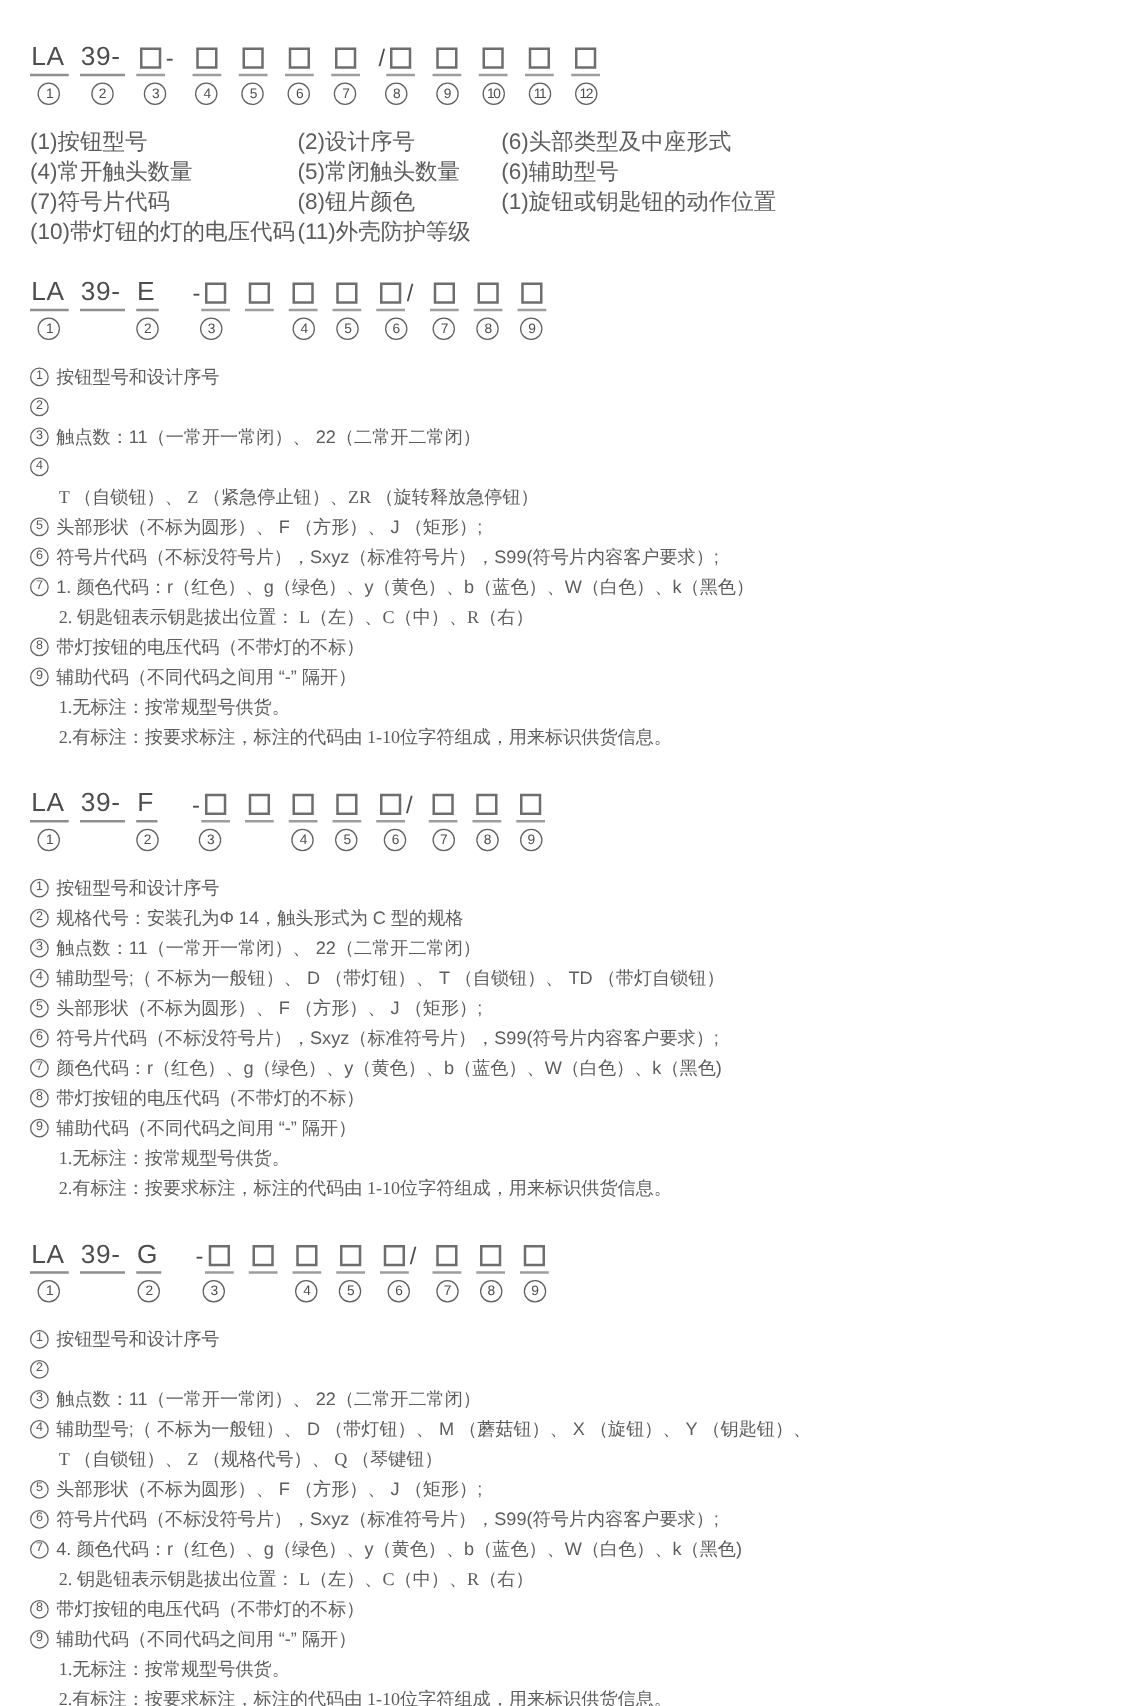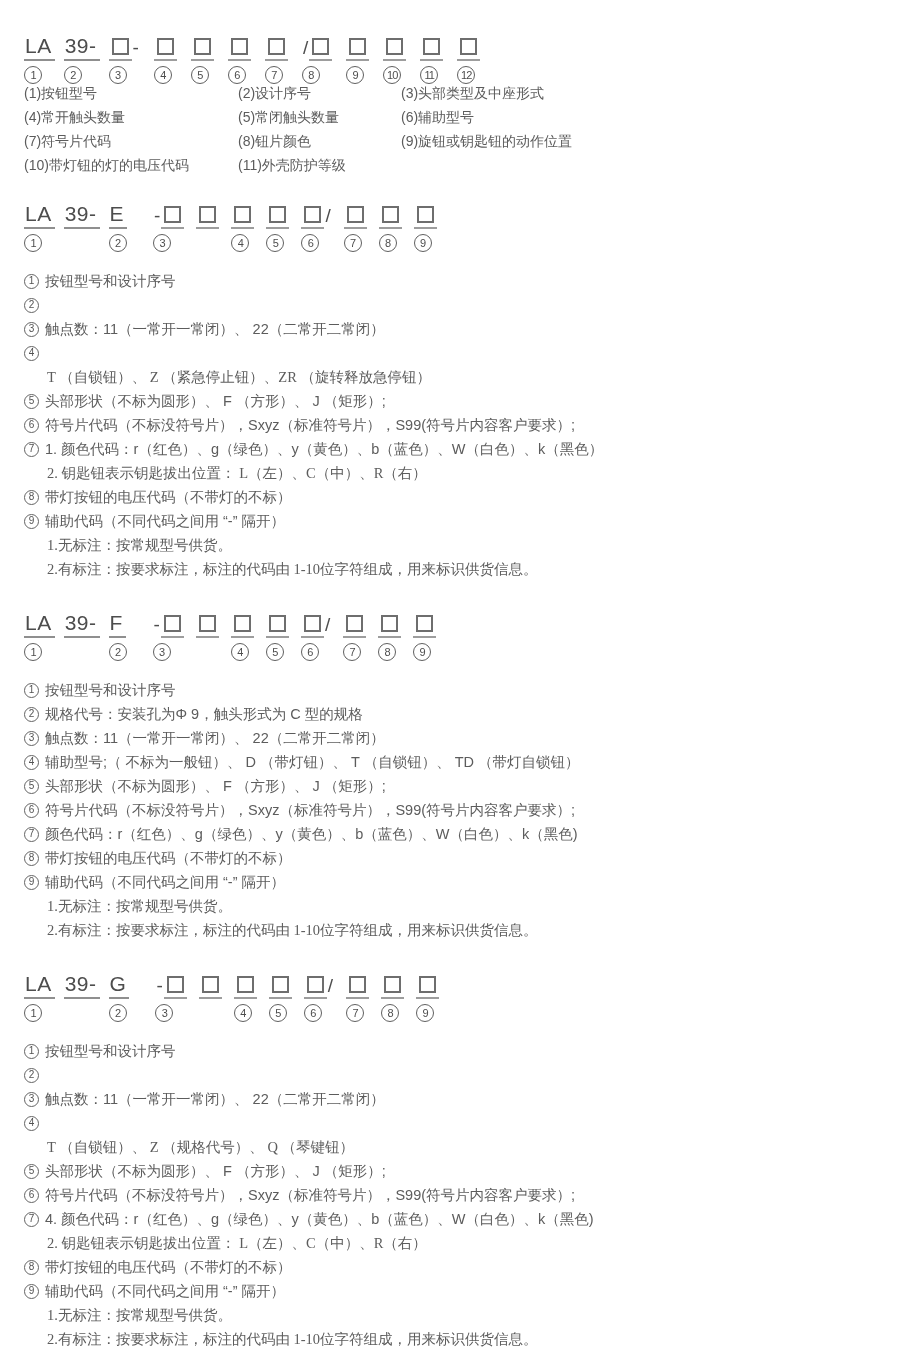--- a/index.html
+++ b/index.html
@@ -5,43 +5,43 @@
   html,body{margin:0;padding:0;}
   body{
     width:900px;height:1365px;background:#ffffff;
     font-family:"Liberation Sans","DejaVu Sans",sans-serif;
     color:#595959;overflow:hidden;
   }
   .page{padding:34px 20px 0 24px;}
 
   
   .scheme{display:flex;align-items:flex-start;}
-  .seg{display:flex;flex-direction:column;align-items:flex-start;margin-right:14px;}
+  .seg{display:flex;flex-direction:column;align-items:center;margin-right:14px;}
   .scheme-sub .seg{margin-right:12px;}
   .scheme .seg.lbl-seg{margin-right:9px;}
   .scheme .seg.lbl-gap{margin-right:26px;}
   .seg-top{display:flex;align-items:flex-end;height:27px;}
   .schlabel{
     font-size:21px;line-height:23px;color:#4d4d4d;letter-spacing:.5px;
     border-bottom:2px solid #8f8f8f;padding:0 3px 2px 1px;
   }
   .bxw{border-bottom:2px solid #9d9d9d;padding:0 3px 4px 3px;display:inline-flex;align-items:flex-end;}
   .bx{width:13px;height:13px;border:2px solid #6e6e6e;display:block;background:#fff;}
   .sep{font-size:19px;color:#4d4d4d;padding:0 1px 4px 1px;line-height:19px;}
   .seg-num{margin-top:5px;height:20px;display:flex;justify-content:center;}
   .cnum{
     display:inline-flex;align-items:center;justify-content:center;
     width:18px;height:18px;border:1.4px solid #606060;border-radius:50%;
     font-size:11px;color:#4d4d4d;box-sizing:border-box;letter-spacing:-1px;line-height:1;
   }
 
   
   .legend{
-    display:grid;grid-template-columns:214px 163px auto;
-    row-gap:10px;font-size:14px;color:#5c5c5c;
+    margin-top:20px;display:grid;grid-template-columns:214px 163px auto;
+    row-gap:10px;font-size:18px;color:#5c5c5c;
   }
   .legend-item{white-space:pre;line-height:14px;}
 
   
   .section{margin-top:30px;}
   .lines{margin-top:15px;}
   .line{display:flex;align-items:center;height:24px;font-size:14.5px;color:#5c5c5c;}
   .line .cnum-s{
     width:15px;height:15px;font-size:10px;margin-right:6px;flex:none;
     display:inline-flex;align-items:center;justify-content:center;
@@ -172,27 +172,27 @@
         </div>
         <div class="seg-num">
           <span class="cnum">12</span>
         </div>
       </div>
     </div>
 
   <div class="legend">
     <div class="legend-item">(1)按钮型号</div>
     <div class="legend-item">(2)设计序号</div>
-    <div class="legend-item">(3)头部类型及中座形式</div>
+    <div class="legend-item">(6)头部类型及中座形式</div>
     <div class="legend-item">(4)常开触头数量</div>
     <div class="legend-item">(5)常闭触头数量</div>
     <div class="legend-item">(6)辅助型号</div>
     <div class="legend-item">(7)符号片代码</div>
     <div class="legend-item">(8)钮片颜色</div>
-    <div class="legend-item">(9)旋钮或钥匙钮的动作位置</div>
+    <div class="legend-item">(1)旋钮或钥匙钮的动作位置</div>
     <div class="legend-item">(10)带灯钮的灯的电压代码</div>
     <div class="legend-item">(11)外壳防护等级</div>
   </div>
 
   <div class="section">
     <div class="scheme scheme-sub">
         <div class="seg lbl-seg">
           <div class="seg-top">
             <span class="schlabel">LA</span>
           </div>
@@ -450,21 +450,21 @@
           </div>
         </div>
       </div>
     <div class="lines">
       <div class="line">
           <span class="cnum-s">1</span>
           <span class="ltext">按钮型号和设计序号</span>
         </div>
       <div class="line">
           <span class="cnum-s">2</span>
-          <span class="ltext">规格代号：安装孔为Φ 9，触头形式为 C 型的规格</span>
+          <span class="ltext">规格代号：安装孔为Φ 14，触头形式为 C 型的规格</span>
         </div>
       <div class="line">
           <span class="cnum-s">3</span>
           <span class="ltext">触点数：11（一常开一常闭）、 22（二常开二常闭）</span>
         </div>
       <div class="line">
           <span class="cnum-s">4</span>
           <span class="ltext">辅助型号;（ 不标为一般钮）、 D （带灯钮）、 T （自锁钮）、 TD （带灯自锁钮）</span>
         </div>
       <div class="line">
@@ -608,20 +608,21 @@
         </div>
       <div class="line">
           <span class="cnum-s">2</span>
         </div>
       <div class="line">
           <span class="cnum-s">3</span>
           <span class="ltext">触点数：11（一常开一常闭）、 22（二常开二常闭）</span>
         </div>
       <div class="line">
           <span class="cnum-s">4</span>
+          <span class="ltext">辅助型号;（ 不标为一般钮）、 D （带灯钮）、 M （蘑菇钮）、 X （旋钮）、 Y （钥匙钮）、</span>
         </div>
       <div class="line indent">
           <span class="ltext">T （自锁钮）、 Z （规格代号）、 Q （琴键钮）</span>
         </div>
       <div class="line">
           <span class="cnum-s">5</span>
           <span class="ltext">头部形状（不标为圆形）、 F （方形）、 J （矩形）;</span>
         </div>
       <div class="line">
           <span class="cnum-s">6</span>

